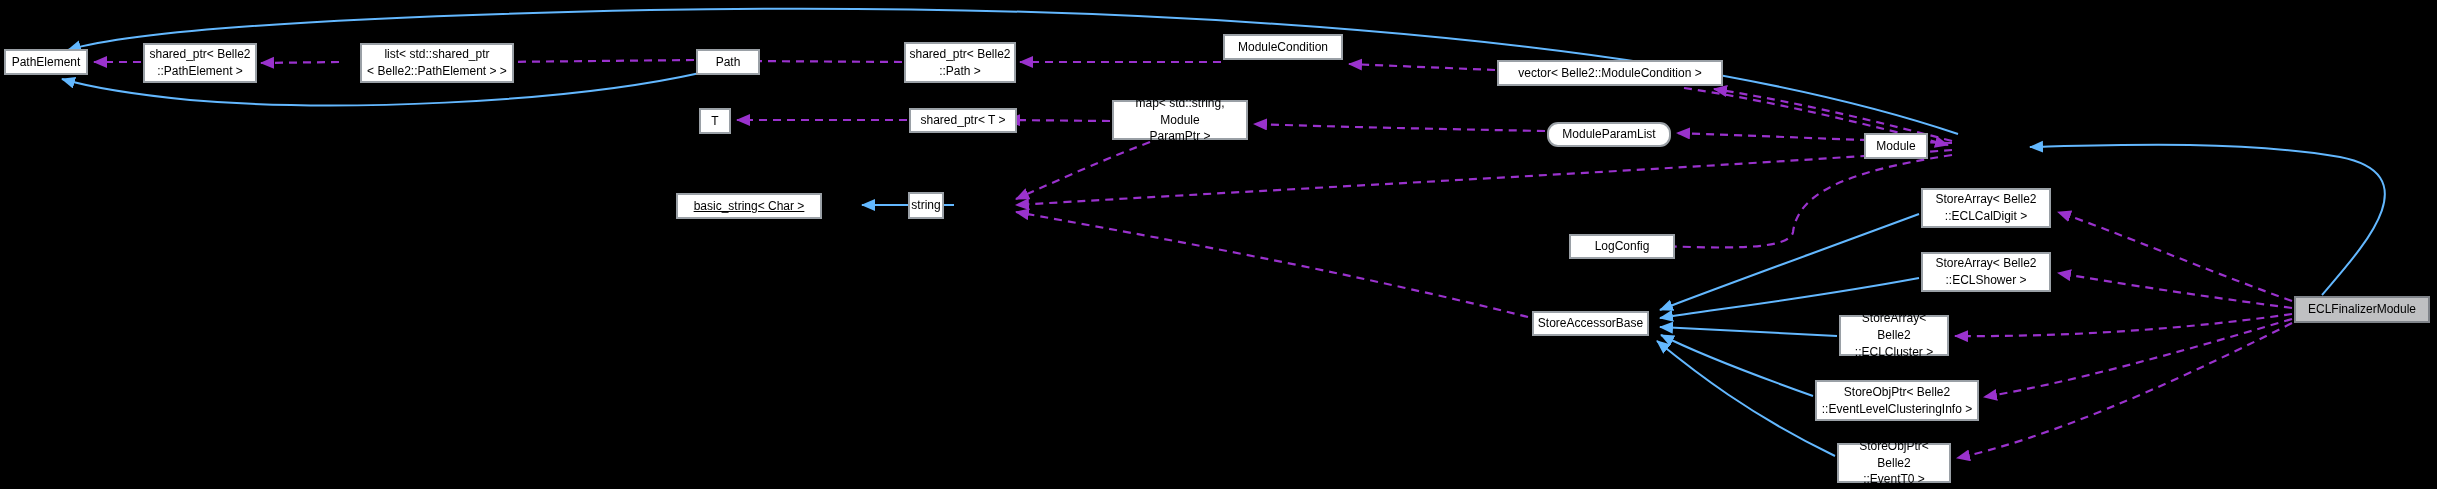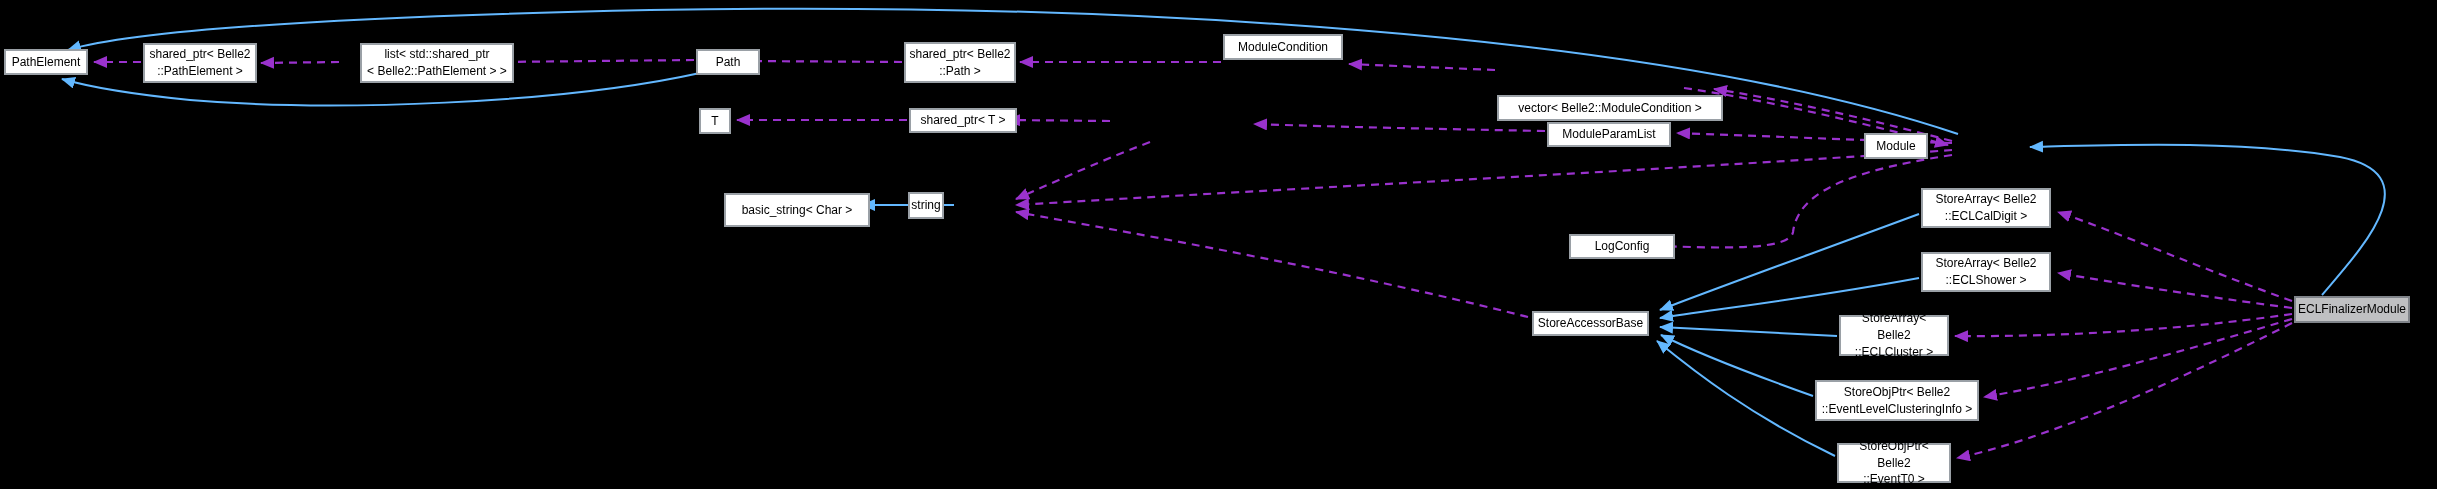--- a/index.html
+++ b/index.html
@@ -93,30 +93,32 @@
   <div class="node" style="left:341px;top:43px;width:154px;height:40px;margin-left:19px;">list&lt; std::shared_ptr
 &lt; Belle2::PathElement &gt; &gt;</div>
 
   <div class="node" style="left:696px;top:49px;width:64px;height:26px;">Path</div>
 
   <div class="node" style="left:904px;top:42px;width:112px;height:41px;">shared_ptr&lt; Belle2
 ::Path &gt;</div>
 
   <div class="node" style="left:1223px;top:34px;width:120px;height:26px;">ModuleCondition</div>
 
-  <div class="node" style="left:1497px;top:60px;width:226px;height:26px;margin-top:35px;">vector&lt; Belle2::ModuleCondition &gt;</div>
+  <div class="node" style="left:1497px;top:60px;width:226px;height:26px;">vector&lt; Belle2::ModuleCondition &gt;</div>
 
   <div class="node" style="left:699px;top:108px;width:32px;height:26px;">T</div>
 
   <div class="node" style="left:909px;top:108px;width:108px;height:25px;">shared_ptr&lt; T &gt;</div>
 
+  <div class="node" style="left:1112px;top:100px;width:136px;height:40px;">map&lt; std::string, Module
+ParamPtr &gt;</div>
 
-  <div class="node" style="left:1547px;top:122px;width:124px;height:25px;">ModuleParamList</div>
+  <div class="node" style="left:1547px;top:122px;width:124px;height:25px;border-radius:11px;">ModuleParamList</div>
 
-  <div class="node" style="left:724px;top:193px;width:146px;height:34px;">basic_string&lt; Char &gt;</div>
+  <div class="node" style="left:676px;top:193px;width:146px;height:26px;text-decoration:underline;">basic_string&lt; Char &gt;</div>
 
   <div class="node" style="left:908px;top:192px;width:36px;height:27px;">string</div>
 
   <div class="node" style="left:1569px;top:234px;width:106px;height:25px;">LogConfig</div>
 
   <div class="node" style="left:1864px;top:133px;width:64px;height:26px;">Module</div>
 
   <div class="node" style="left:1921px;top:188px;width:130px;height:40px;">StoreArray&lt; Belle2
 ::ECLCalDigit &gt;</div>
 
@@ -127,15 +129,15 @@
 ::ECLCluster &gt;</div>
 
   <div class="node" style="left:1532px;top:311px;width:117px;height:25px;">StoreAccessorBase</div>
 
   <div class="node" style="left:1815px;top:380px;width:164px;height:41px;">StoreObjPtr&lt; Belle2
 ::EventLevelClusteringInfo &gt;</div>
 
   <div class="node" style="left:1837px;top:443px;width:114px;height:40px;">StoreObjPtr&lt; Belle2
 ::EventT0 &gt;</div>
 
-  <div class="node highlight" style="left:2294px;top:296px;width:116px;height:27px;">ECLFinalizerModule</div>
+  <div class="node highlight" style="left:2294px;top:296px;width:136px;height:27px;">ECLFinalizerModule</div>
 
 </div>
 
 </body></html>

